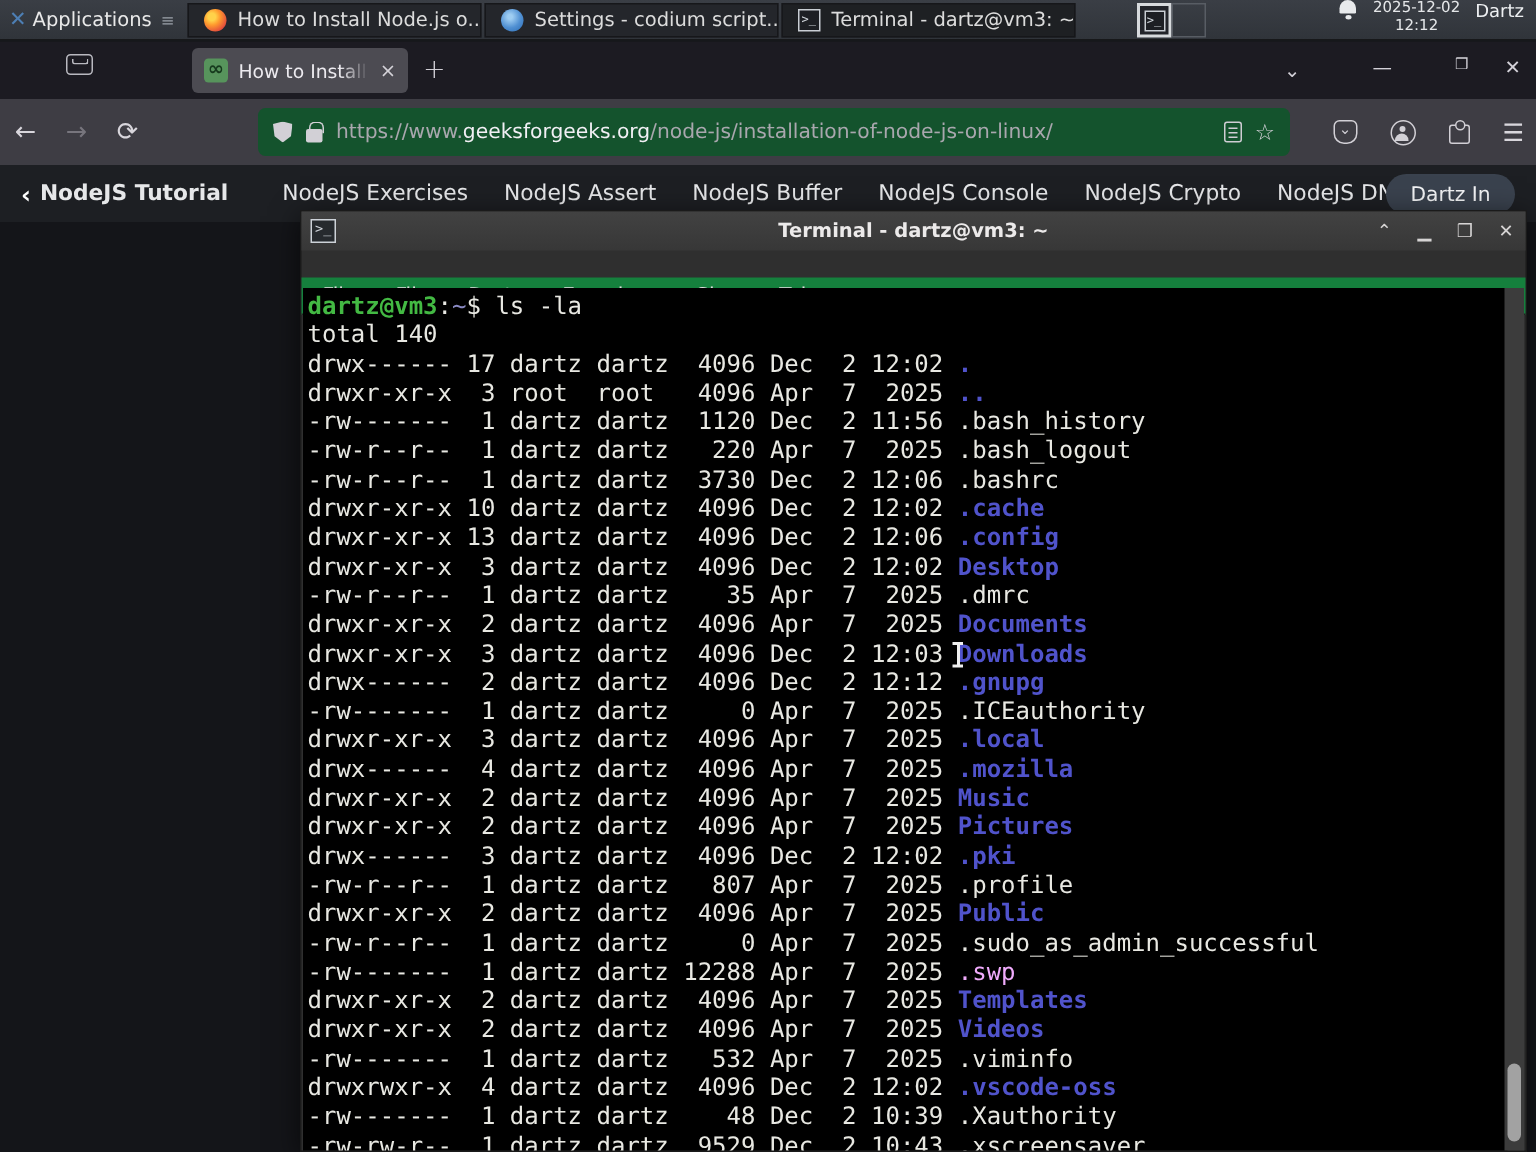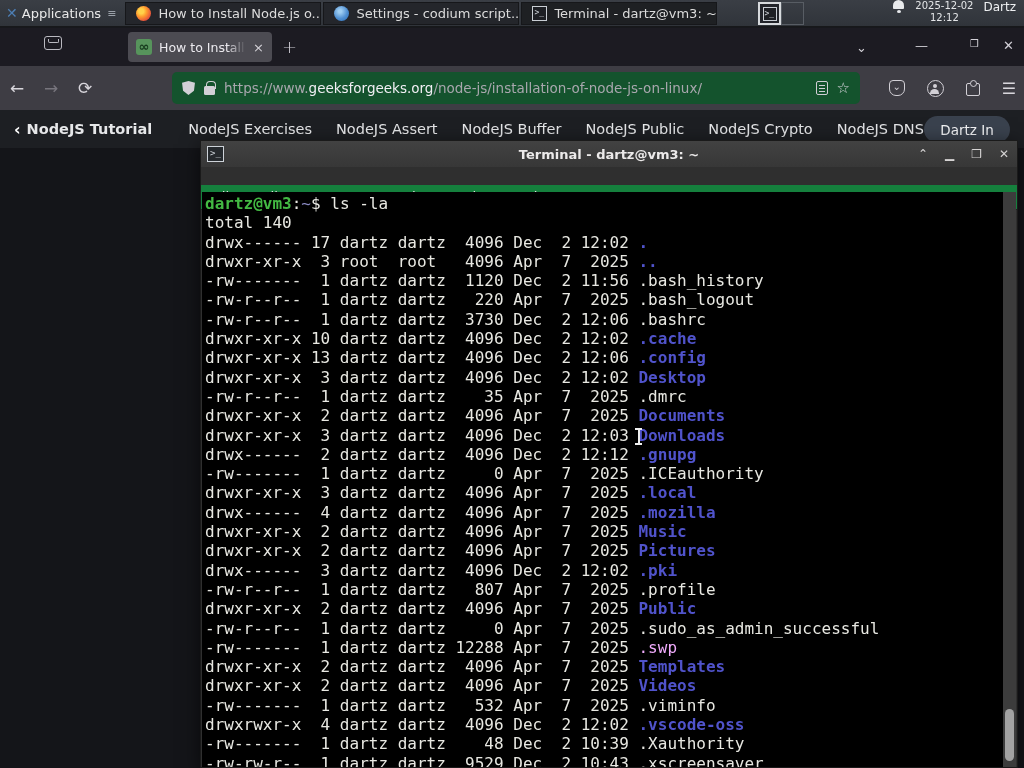--- a/index.html
+++ b/index.html
@@ -211,21 +211,21 @@
   <span class="hamburger">☰</span>
 </div>
 
 <div id="site-nav">
   <span class="chev" style="margin-left:14px">‹</span>
   <span id="nav-primary">NodeJS Tutorial</span>
   <span id="nav-items" style="display:flex">
       <span class="nav-item">NodeJS Exercises</span>
       <span class="nav-item">NodeJS Assert</span>
       <span class="nav-item">NodeJS Buffer</span>
-      <span class="nav-item">NodeJS Public</span>
+      <span class="nav-item">NodeJS Console</span>
       <span class="nav-item">NodeJS Crypto</span>
       <span class="nav-item">NodeJS DNS</span>
     </span>
   <span id="nav-more">
     <span>Node</span>
     <span class="chev">›</span>
   </span>
 
   <span id="signin-btn">Dartz In</span>
 </div>

